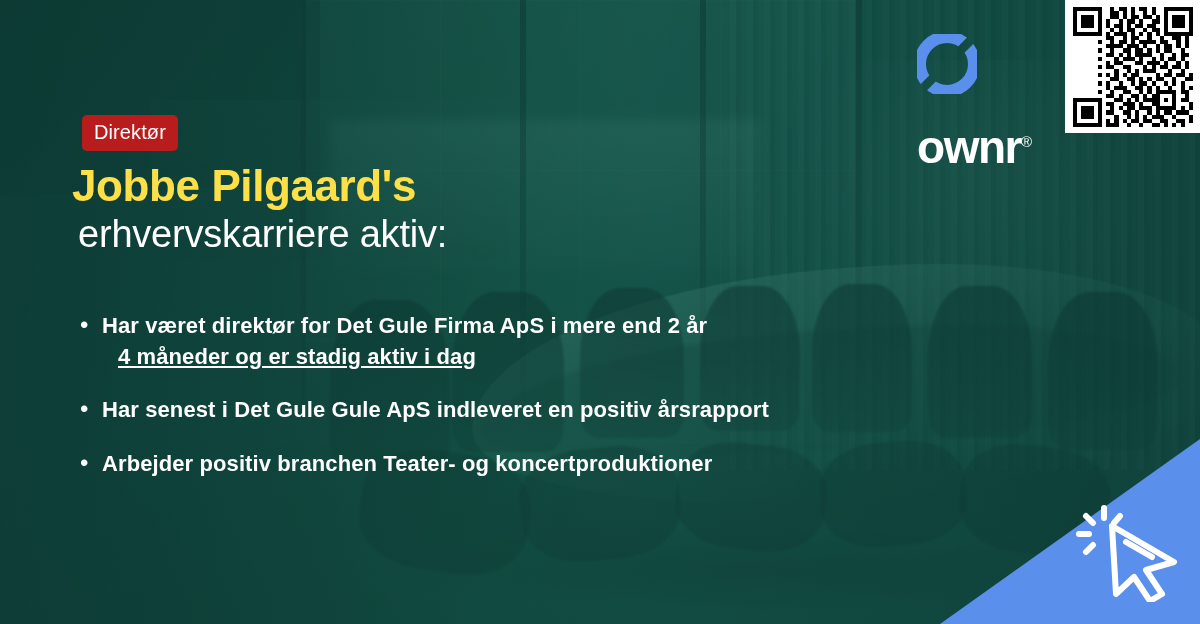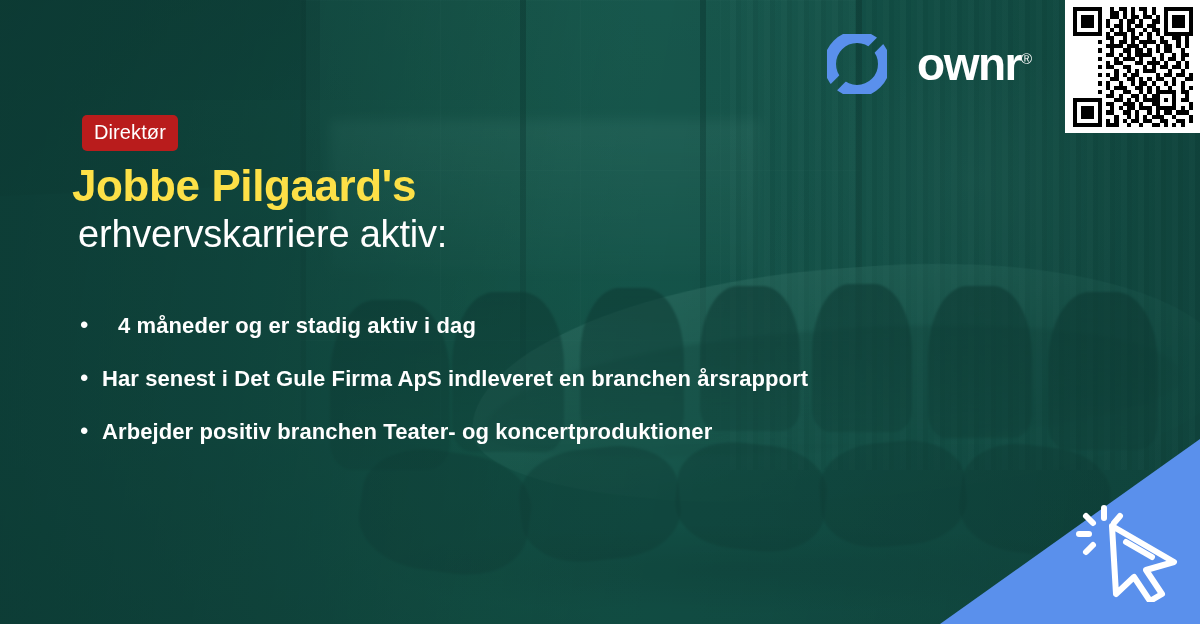--- a/index.html
+++ b/index.html
@@ -170,26 +170,26 @@
     font-size:24px;
     line-height:1.28;
     text-align:left;
   }
   .bullet-text{
     font-size:22px;
     font-weight:bold;
     line-height:1.42;
     letter-spacing:.1px;
   }
-  .bullet-text .cont{ display:block; padding-left:16px; }
+  .bullet-text .cont{ display:block; padding-left:16px;text-decoration:underline; }
 
   
   .logo{
     position:absolute; right:168px; top:34px;
-    display:flex; align-items:center; gap:30px;
+    display:flex; gap:30px;flex-direction:column;
   }
   .logo-mark{ width:60px; height:60px; display:block; }
   .logo-word{
     color:#ffffff;
     font-size:46px;
     font-weight:bold;
     letter-spacing:-1.5px;
     line-height:1;
     position:relative;
   }
@@ -272,28 +272,29 @@
 
     <div class="headline">Jobbe Pilgaard's</div>
 
     <div class="subhead">erhvervskarriere aktiv:</div>
 
     <div class="bullets">
 
       <div class="bullet">
         <span class="bullet-dot">•</span>
         <span class="bullet-text">
+          <span>Har været direktør for Det Gule Firma ApS i mere end 2 år</span>
           <span class="cont">4 måneder og er stadig aktiv i dag</span>
         </span>
       </div>
 
       <div class="bullet">
         <span class="bullet-dot">•</span>
         <span class="bullet-text">
-          <span>Har senest i Det Gule Firma ApS indleveret en branchen årsrapport</span>
+          <span>Har senest i Det Gule Gule ApS indleveret en positiv årsrapport</span>
         </span>
       </div>
 
       <div class="bullet">
         <span class="bullet-dot">•</span>
         <span class="bullet-text">
           <span>Arbejder positiv branchen Teater- og koncertproduktioner</span>
         </span>
       </div>
 

